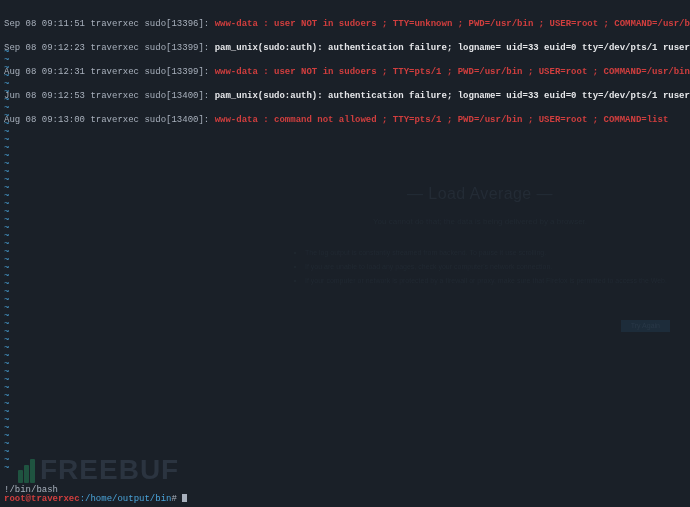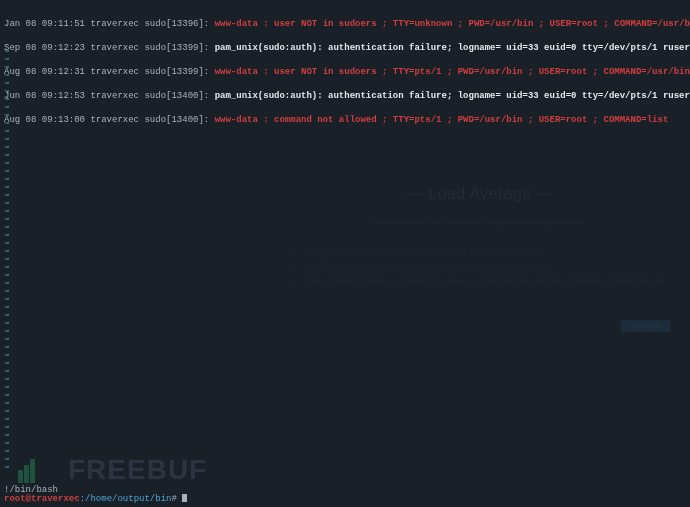--- a/index.html
+++ b/index.html
@@ -76,21 +76,20 @@
     left: 18px;
     bottom: 24px;
     color: #2b3440;
     font-family: sans-serif;
     font-weight: 800;
     font-size: 28px;
     letter-spacing: 1px;
     display: flex;
     align-items: center;
     pointer-events: none;
-    gap: 28px;
   }
   .wm .bars {
     display: inline-block;
     position: relative;
     width: 18px;
     height: 26px;
     margin-right: 4px;
   }
   .wm .bars span {
     position: absolute;
@@ -128,21 +127,21 @@
     bottom: 22px;
     color: #4aa3d9;
     line-height: 8px;
   }
   .tildes span { display: block; height: 8px; }
 </style>
 </head>
 <body>
 
 <div class="terminal">
-  <div class="line"><span class="ts">Jan 08 09:11:51 traverxec sudo[13396]: </span><span class="red">www-data : user NOT in sudoers ; TTY=unknown ; PWD=/usr/bin ; USER=root ; COMMAND=/usr/bin/journalctl -n5 -unostromo.service</span></div>
+  <div class="line"><span class="ts">Sep 08 09:11:51 traverxec sudo[13396]: </span><span class="red">www-data : user NOT in sudoers ; TTY=unknown ; PWD=/usr/bin ; USER=root ; COMMAND=/usr/bin/journalctl -n5 -unostromo.service</span></div>
   <div class="line"><span class="ts">Sep 08 09:12:23 traverxec sudo[13399]: </span><span class="wht">pam_unix(sudo:auth): authentication failure; logname= uid=33 euid=0 tty=/dev/pts/1 ruser=www-data rhost=  user=www-data</span></div>
   <div class="line"><span class="ts">Aug 08 09:12:31 traverxec sudo[13399]: </span><span class="red">www-data : user NOT in sudoers ; TTY=pts/1 ; PWD=/usr/bin ; USER=root ; COMMAND=/usr/bin/journalctl -n5 -unostromo.service</span></div>
   <div class="line"><span class="ts">Jun 08 09:12:53 traverxec sudo[13400]: </span><span class="wht">pam_unix(sudo:auth): authentication failure; logname= uid=33 euid=0 tty=/dev/pts/1 ruser=www-data rhost=  user=www-data</span></div>
   <div class="line"><span class="ts">Aug 08 09:13:00 traverxec sudo[13400]: </span><span class="red">www-data : command not allowed ; TTY=pts/1 ; PWD=/usr/bin ; USER=root ; COMMAND=list</span></div>
 </div>
 
 <div class="tildes" id="tildes">
     <span>~</span>
     <span>~</span>
     <span>~</span>

